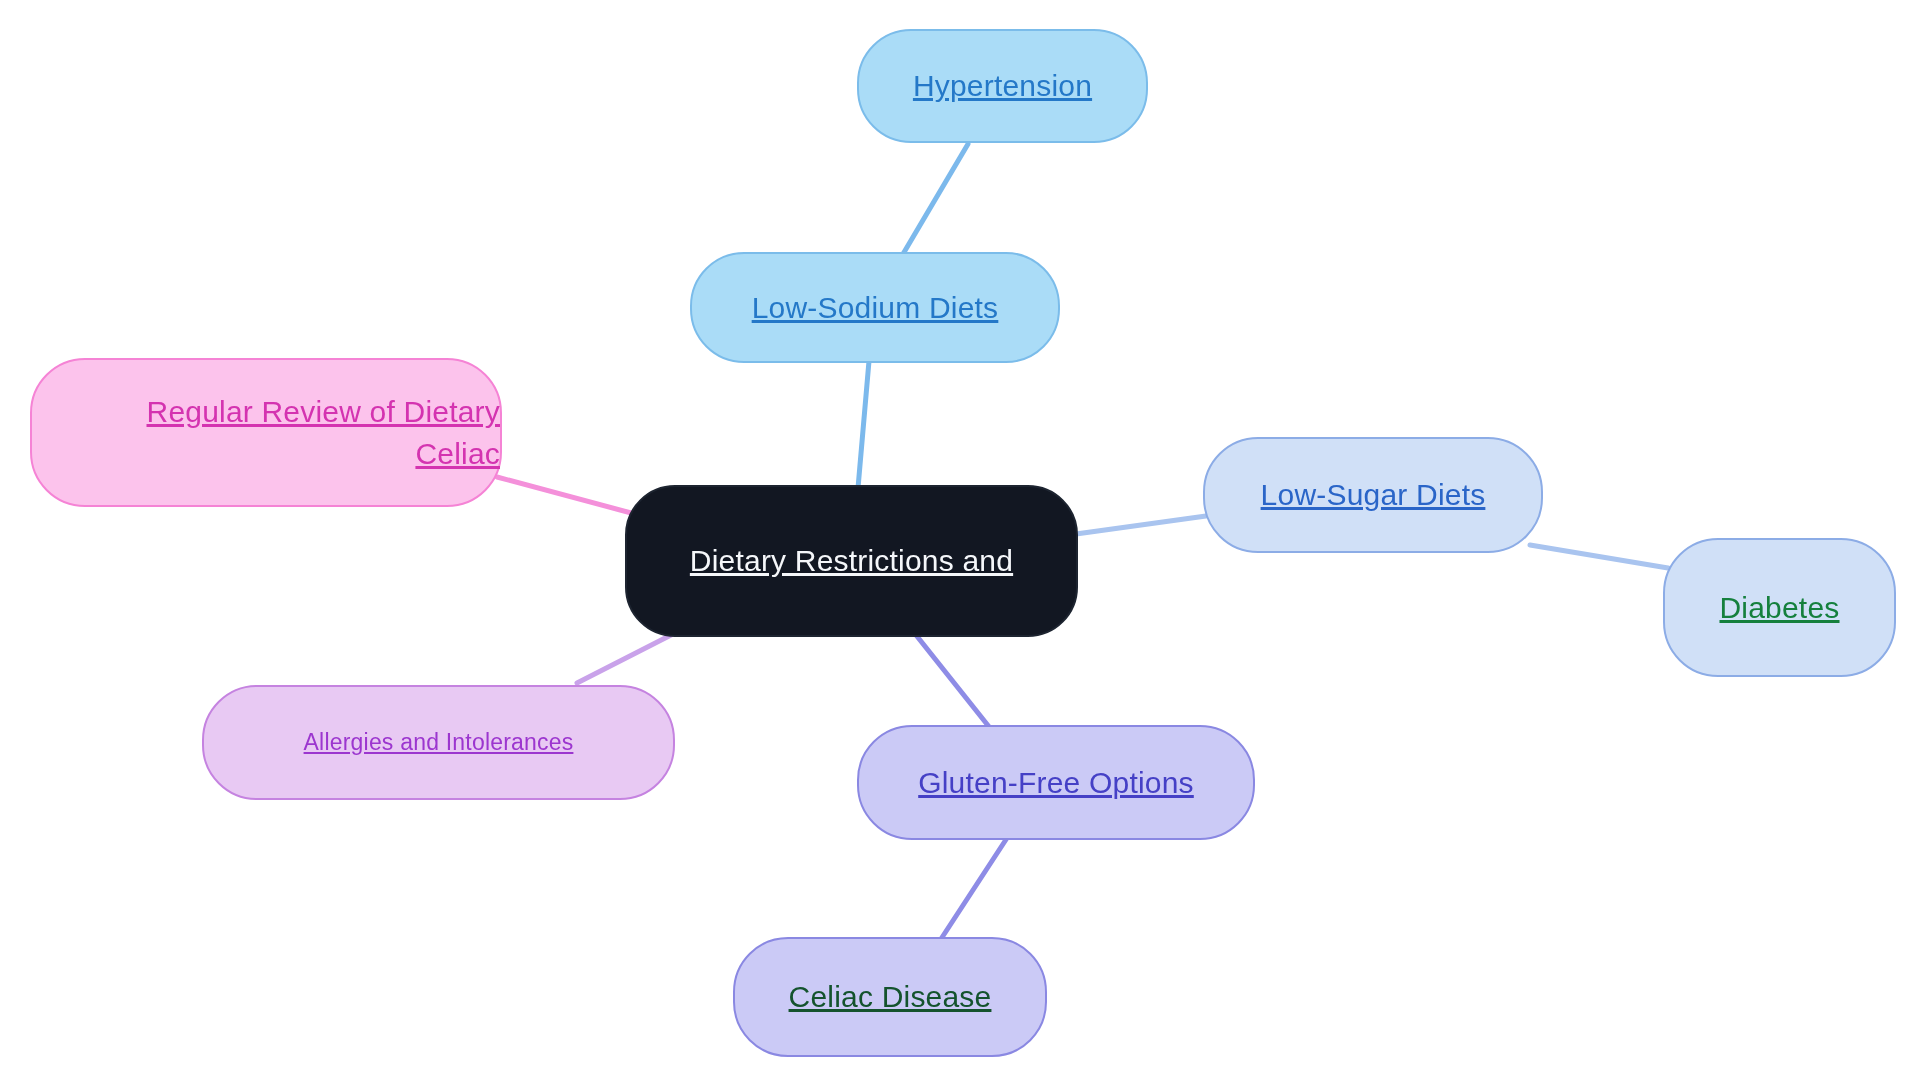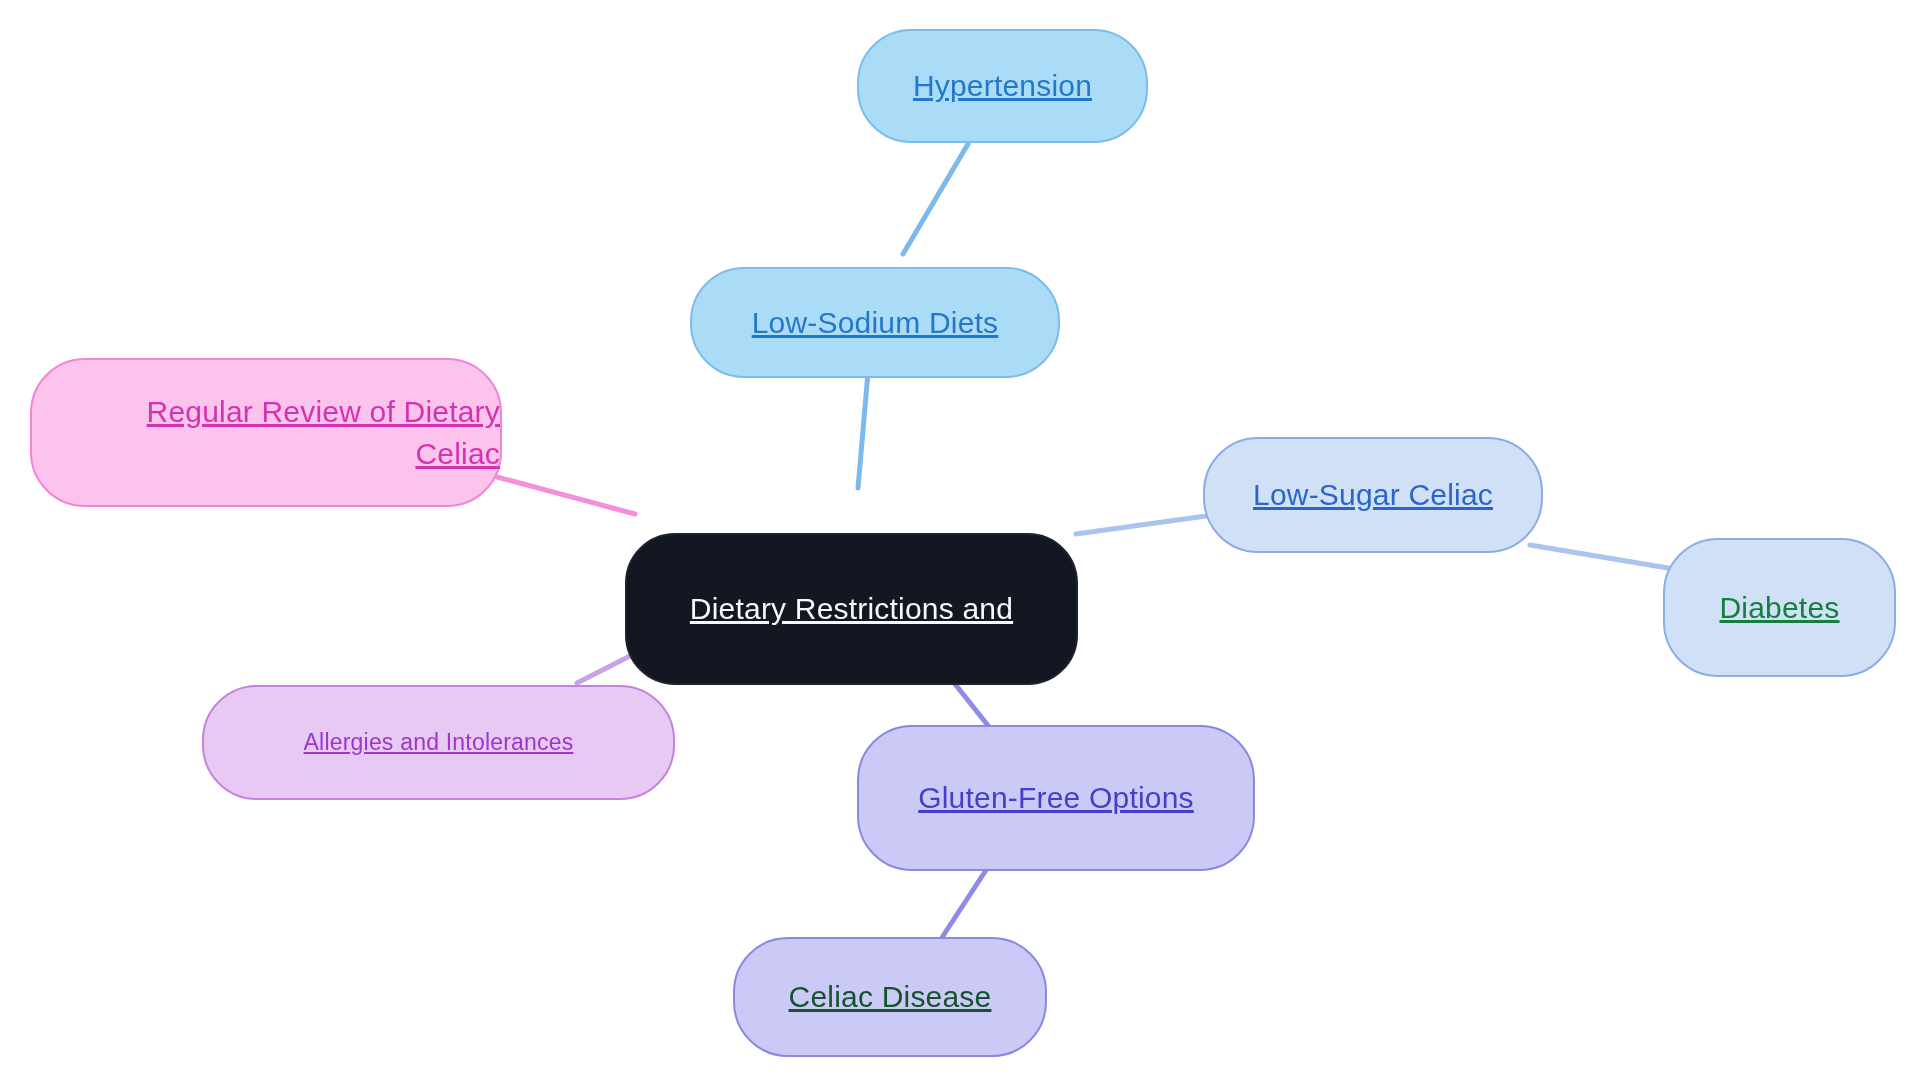--- a/index.html
+++ b/index.html
@@ -52,36 +52,36 @@
       <line x1="858" y1="488" x2="869" y2="361" stroke="#7cb9ec" stroke-width="5" stroke-linecap="round"></line>
       <line x1="903" y1="254" x2="968" y2="144" stroke="#7cb9ec" stroke-width="5" stroke-linecap="round"></line>
       <line x1="1076" y1="534" x2="1206" y2="516" stroke="#a9c4ef" stroke-width="5" stroke-linecap="round"></line>
       <line x1="1530" y1="545" x2="1668" y2="568" stroke="#a9c4ef" stroke-width="5" stroke-linecap="round"></line>
       <line x1="916" y1="635" x2="990" y2="728" stroke="#8e8ce6" stroke-width="5" stroke-linecap="round"></line>
       <line x1="1007" y1="838" x2="941" y2="939" stroke="#8e8ce6" stroke-width="5" stroke-linecap="round"></line>
       <line x1="673" y1="634" x2="577" y2="683" stroke="#c9a2ea" stroke-width="5" stroke-linecap="round"></line>
       <line x1="635" y1="514" x2="497" y2="477" stroke="#f490da" stroke-width="5" stroke-linecap="round"></line>
     </svg>
   <div id="node-layer">
-      <div class="node" style="left: 625px; top: 485px; width: 453px; height: 152px; border-radius: 50px; background: rgb(18, 23, 34); border-color: rgb(29, 36, 48); color: rgb(245, 247, 250); font-size: 30px; margin-top: 48px;">
+      <div class="node" style="left: 625px; top: 485px; width: 453px; height: 152px; border-radius: 50px; background: rgb(18, 23, 34); border-color: rgb(29, 36, 48); color: rgb(245, 247, 250); font-size: 30px;">
         <span class="node-line">Dietary Restrictions and</span>
       </div>
-      <div class="node" style="left: 690px; top: 252px; width: 370px; height: 111px; border-radius: 54px; background: rgb(170, 220, 247); border-color: rgb(123, 188, 234); color: rgb(36, 120, 200); font-size: 30px; margin-top: 15px;">
+      <div class="node" style="left: 690px; top: 252px; width: 370px; height: 111px; border-radius: 54px; background: rgb(170, 220, 247); border-color: rgb(123, 188, 234); color: rgb(36, 120, 200); font-size: 30px;">
         <span class="node-line">Low-Sodium Diets</span>
       </div>
       <div class="node" style="left: 857px; top: 29px; width: 291px; height: 114px; border-radius: 54px; background: rgb(170, 220, 247); border-color: rgb(123, 188, 234); color: rgb(36, 120, 200); font-size: 30px;">
         <span class="node-line">Hypertension</span>
       </div>
       <div class="node" style="left: 1203px; top: 437px; width: 340px; height: 116px; border-radius: 55px; background: rgb(208, 224, 247); border-color: rgb(140, 172, 230); color: rgb(42, 101, 200); font-size: 30px;">
-        <span class="node-line">Low-Sugar Celiac</span>
+        <span class="node-line">Low-Sugar Diets</span>
       </div>
       <div class="node" style="left: 1663px; top: 538px; width: 233px; height: 139px; border-radius: 55px; background: rgb(208, 224, 247); border-color: rgb(140, 172, 230); color: #15803d; font-size: 30px;">
         <span class="node-line">Diabetes</span>
       </div>
-      <div class="node" style="left: 857px; top: 725px; width: 398px; height: 146px; border-radius: 55px; background: rgb(203, 202, 246); border-color: rgb(138, 136, 226); color: rgb(69, 64, 198); font-size: 30px;">
+      <div class="node" style="left: 857px; top: 725px; width: 398px; height: 115px; border-radius: 55px; background: rgb(203, 202, 246); border-color: rgb(138, 136, 226); color: rgb(69, 64, 198); font-size: 30px;">
         <span class="node-line">Gluten-Free Options</span>
       </div>
       <div class="node" style="left: 733px; top: 937px; width: 314px; height: 120px; border-radius: 55px; background: rgb(203, 202, 246); border-color: rgb(138, 136, 226); color: #14532d; font-size: 30px;">
         <span class="node-line">Celiac Disease</span>
       </div>
       <div class="node" style="left: 202px; top: 685px; width: 473px; height: 115px; border-radius: 55px; background: rgb(232, 201, 243); border-color: rgb(197, 131, 224); color: rgb(156, 54, 207); font-size: 23px;">
         <span class="node-line">Allergies and Intolerances</span>
       </div>
       <div class="node" style="left: 30px; top: 358px; width: 472px; height: 149px; border-radius: 55px; background: rgb(252, 195, 236); border-color: rgb(245, 131, 213); color: rgb(212, 51, 176); font-size: 30px; align-items: flex-end;">
         <span class="node-line">Regular Review of Dietary</span>

